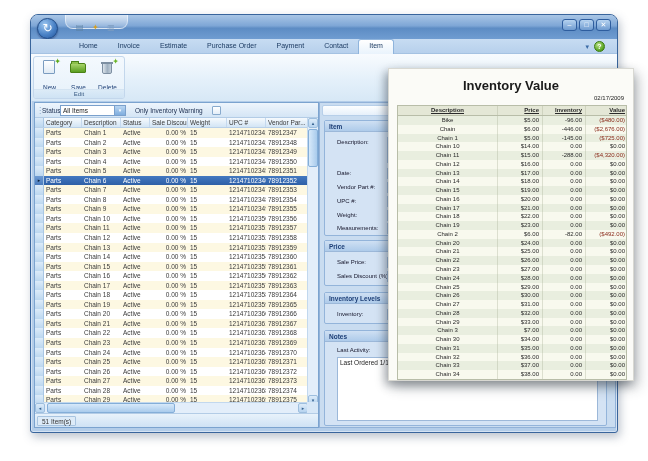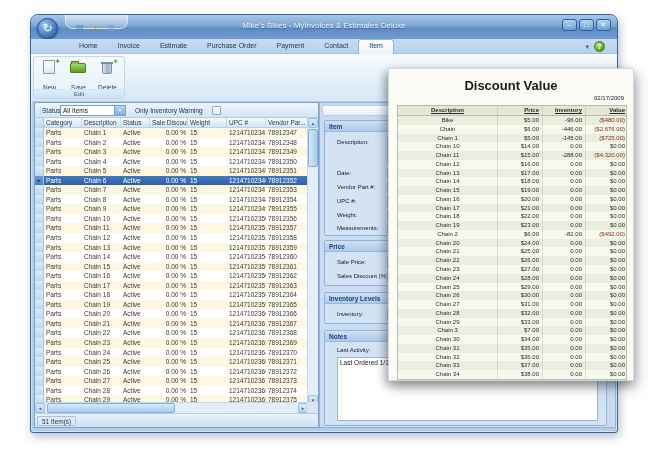--- a/index.html
+++ b/index.html
@@ -139,21 +139,20 @@
 
     <div class="titlebar">
       <div class="app-logo">
         <span>↻</span>
       </div>
       <div class="qat">
         <span class="qicon" style="color:#5b7fa0;">▤</span>
         <span class="qicon" style="color:#d8a020;">✦</span>
         <span class="qicon" style="color:#7d9cc0;">▥</span>
       </div>
-      <div class="title-text">Mike's Bikes - MyInvoices &amp; Estimates Deluxe</div>
       <div class="win-buttons">
         <span class="wbtn">–</span>
         <span class="wbtn">□</span>
         <span class="wbtn">✕</span>
       </div>
     </div>
 
     <div class="tabstrip">
       <div class="tabs" id="tabs">
           <span class="tab">Home</span>
@@ -587,21 +586,21 @@
         <div class="field" style="top:14px;">
           <span class="flabel">Last Activity:</span>
         </div>
         <div class="notes-box">Last Ordered 1/1</div>
       </div>
     </div>
 
   </div>
 
   <div class="report">
-    <div class="report-title">Discount Value</div>
+    <div class="report-title">Inventory Value</div>
     <div class="report-date">02/17/2009</div>
     <div class="report-table">
       <div class="report-header" id="report-header">
           <span class="rc rw0 rhc">Description</span>
           <span class="rc rw1 rhc">Price</span>
           <span class="rc rw2 rhc">Inventory</span>
           <span class="rc rw3 rhc">Value</span>
         </div>
       <div id="report-rows">
           <div class="rrow green">

